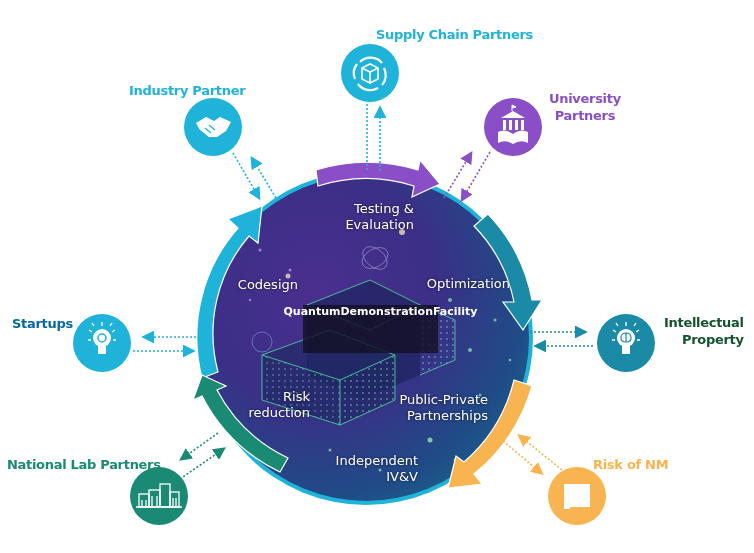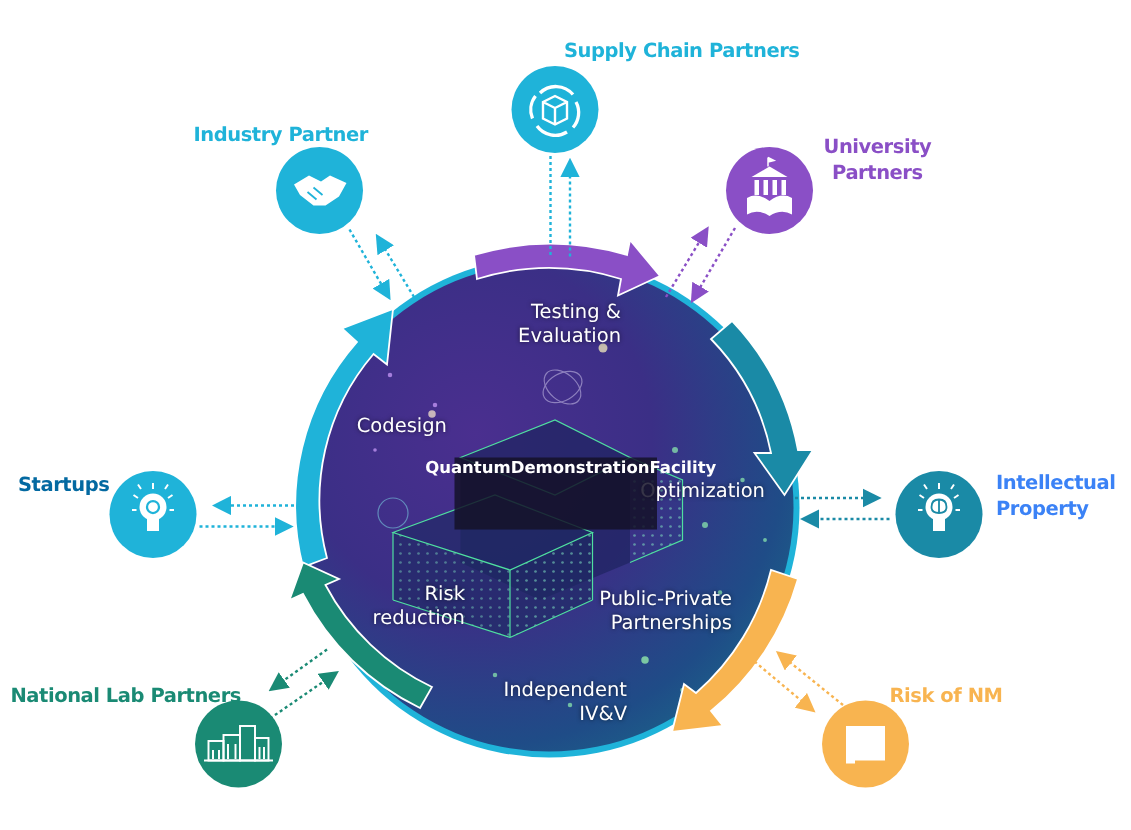--- a/index.html
+++ b/index.html
@@ -193,33 +193,33 @@
   </svg>
 
   
   <div class="partner-label" style="left:376px; top:26px; color:#1fb3d9;">Supply Chain Partners</div>
   <div class="partner-label" style="left:85px; top:82px; color:#1fb3d9;margin-left:44px;">Industry Partner</div>
   <div class="partner-label" style="left:549px; top:90px; color:#8a4fc6; text-align:center;">
     <div>University</div>
     <div>Partners</div>
   </div>
   <div class="partner-label" style="left:12px; top:315px; color:#0369a1;">Startups</div>
-  <div class="partner-label" style="left:664px; top:314px; color:#3b82f6; text-align:left;">
+  <div class="partner-label" style="left:664px; top:314px; color:#14532d; text-align:right;">
     <div>Intellectual</div>
     <div>Property</div>
   </div>
   <div class="partner-label" style="left:593px; top:456px; color:#f8b450;">Risk of NM</div>
   <div class="partner-label" style="left:7px; top:456px; color:#1a8a74;">National Lab Partners</div>
 
   
   <div class="ring-label" style="left:318px; top:201px; width:96px;">
     <div>Testing &amp;</div>
     <div>Evaluation</div>
   </div>
-  <div class="ring-label" style="left:418px; top:276px; width:92px;margin-top:44px;">Optimization</div>
+  <div class="ring-label" style="left:418px; top:276px; width:92px;">Optimization</div>
   <div class="ring-label" style="left:388px; top:392px; width:100px;">
     <div>Public-Private</div>
     <div>Partnerships</div>
   </div>
   <div class="ring-label" style="left:314px; top:453px; width:104px;">
     <div>Independent</div>
     <div>IV&amp;V</div>
   </div>
   <div class="ring-label" style="left:230px; top:389px; width:80px;">
     <div>Risk</div>

